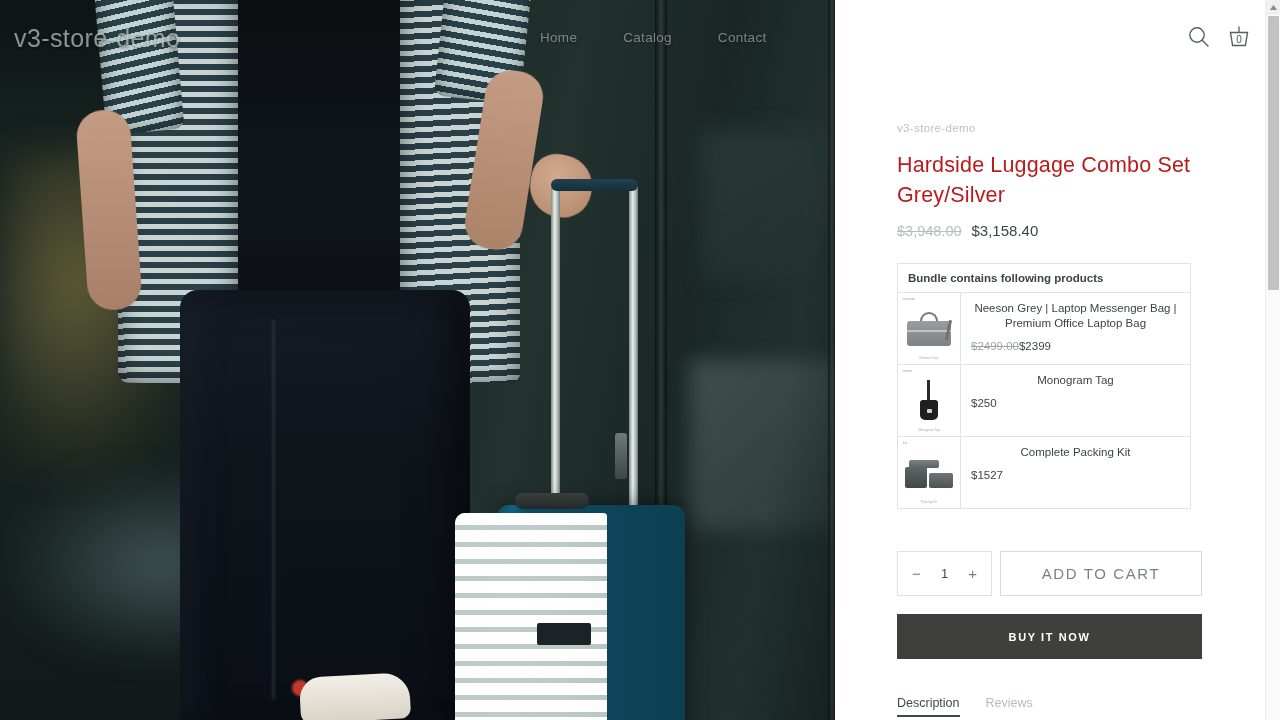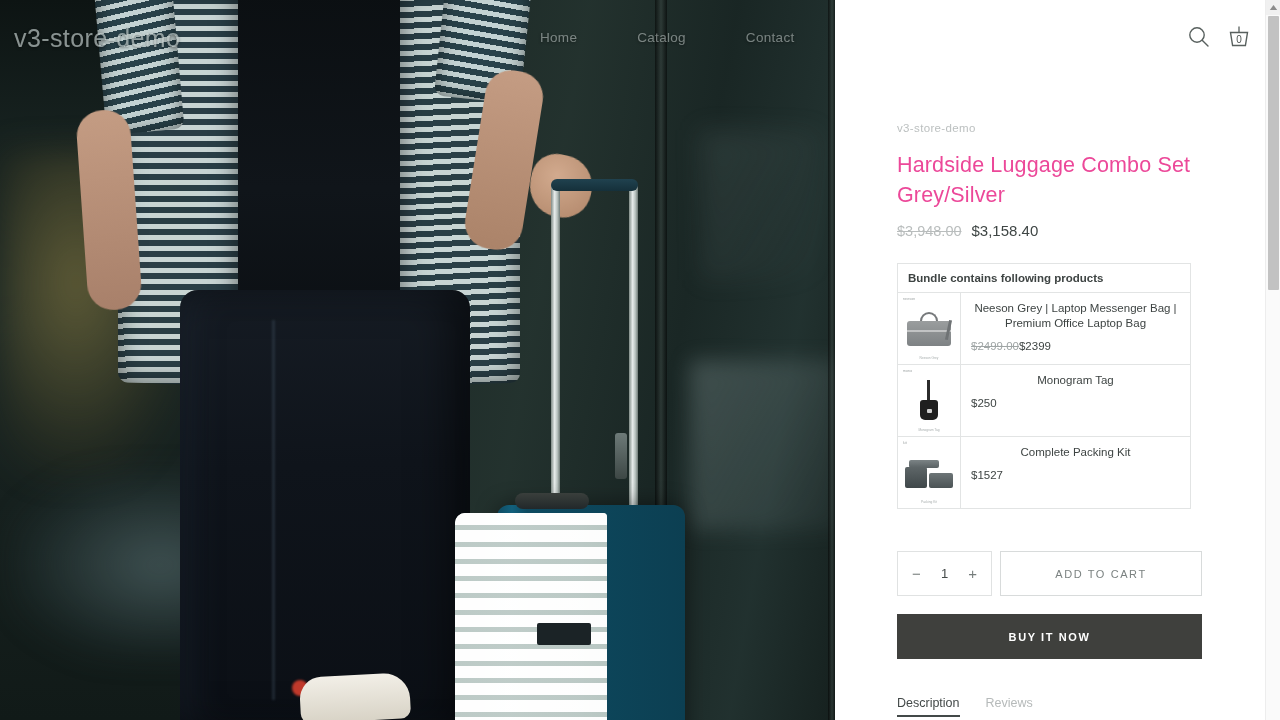--- a/index.html
+++ b/index.html
@@ -173,21 +173,21 @@
     position:absolute; left:0; top:0; width:1280px; height:70px;
     display:flex; align-items:center; z-index:30;
   }
   .logo {
     position:absolute; left:14px; top:24px;
     font-size:25px; font-weight:400; letter-spacing:.4px;
     color:rgba(214,226,224,.62);
     text-shadow:0 1px 3px rgba(0,0,0,.45);
     white-space:nowrap;
   }
-  .nav { position:absolute; left:540px; top:30px; display:flex; gap:60px; }
+  .nav { position:absolute; left:540px; top:30px; display:flex; gap:46px; }
   .nav a {
     font-size:13.5px; color:rgba(226,234,232,.48);
     text-decoration:none; letter-spacing:.3px;
     text-shadow:0 1px 3px rgba(0,0,0,.4);
   }
   .header-icons {
     position:absolute; right:28px; top:24px;
     display:flex; align-items:center; gap:14px;
   }
   .icon-btn { width:26px; height:26px; position:relative; cursor:pointer; }
@@ -199,21 +199,21 @@
   
   .panel {
     position:absolute; left:835px; top:0; width:430px; height:720px;
     background:#ffffff; overflow:hidden;
   }
   .panel-inner { padding:122px 0 0 62px; width:368px; }
 
   .vendor { font-size:11.5px; color:#bcc0c0; letter-spacing:.35px; margin-bottom:16px; }
 
   .title {
-    font-size:21.5px; line-height:30px; font-weight:400; color:#ec4899;
+    font-size:21.5px; line-height:30px; font-weight:400; color:#b91c1c;
     letter-spacing:.15px; margin-bottom:12px; max-width:305px;
   }
 
   .prices { display:flex; align-items:baseline; gap:10px; margin-bottom:24px; }
   .price-old {
     font-size:14.5px; color:#b9bdbd; text-decoration:line-through;
   }
   .price-new { font-size:15px; color:#3f4645; }
 
   
@@ -294,21 +294,21 @@
     display:flex; align-items:center; justify-content:space-between;
     padding:0 14px;
   }
   .qty button {
     border:none; background:none; font-size:15px; color:#767d7c;
     cursor:pointer; line-height:1; font-family:"Liberation Sans",sans-serif;
   }
   .qty .val { font-size:13px; color:#454b4a; }
   .atc {
     flex:1; height:45px; border:1px solid #d8dbdb; background:#fff;
-    color:#7b8281; font-size:11px; letter-spacing:1.6px;
+    color:#7b8281; font-size:15px; letter-spacing:1.6px;
     cursor:pointer; font-family:"Liberation Sans",sans-serif;
   }
   .buynow {
     width:305px; height:45px; background:#3f403d; border:none; color:#fff;
     font-size:11px; letter-spacing:1.6px; font-weight:bold; cursor:pointer;
     font-family:"Liberation Sans",sans-serif; margin-bottom:37px;
   }
 
   .tabs { display:flex; gap:26px; }
   .tab { font-size:12.5px; color:#b6baba; padding-bottom:5px; cursor:pointer; }

